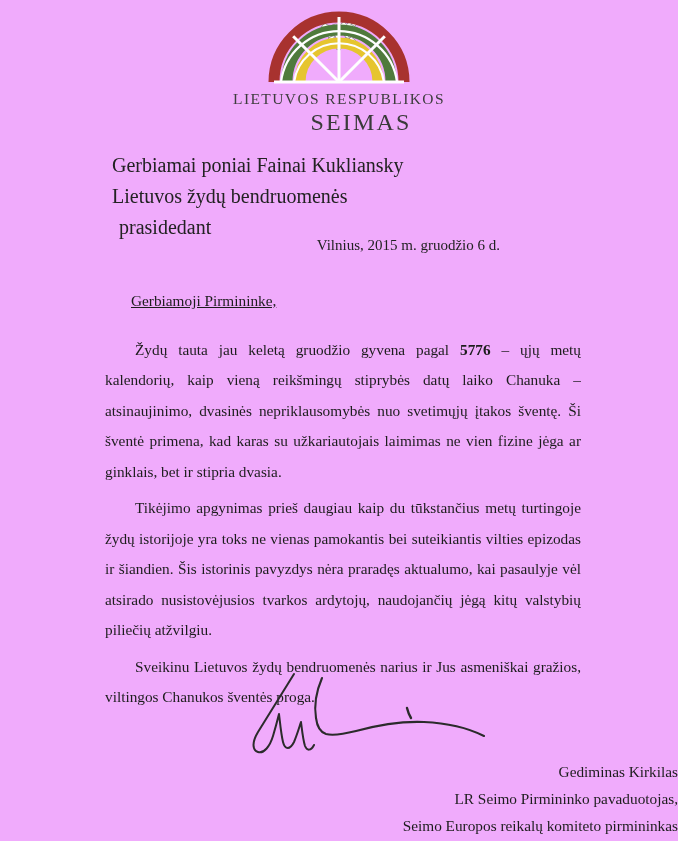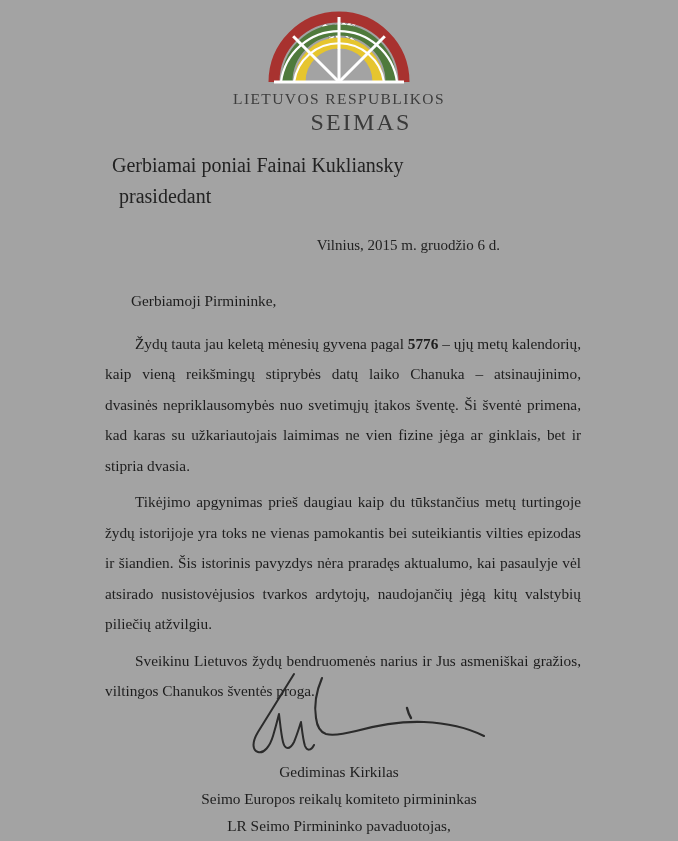--- a/index.html
+++ b/index.html
@@ -4,21 +4,21 @@
 <style>
   html, body {
     margin: 0;
     padding: 0;
     background: #ffffff;
   }
   .page {
     position: relative;
     width: 678px;
     height: 841px;
-    background: #a3a3a3;
+    background: #f0abfc;
     overflow: hidden;
     font-family: "Liberation Serif", "DejaVu Serif", serif;
     color: #1a1a1a;
   }
 
   
   .letterhead {
     position: absolute;
     left: 0;
     top: 4px;
@@ -78,21 +78,22 @@
     position: absolute;
     left: 105px;
     top: 286px;
     width: 476px;
     font-size: 15.3px;
     line-height: 30.5px;
     color: #1d1d1d;
   }
   .salutation {
     padding-left: 26px;
-    margin-bottom: 12px;
+    margin-bottom: 18px;
+    text-decoration: underline;
   }
   .para {
     text-align: justify;
     text-indent: 30px;
     margin: 0 0 6px 0;
   }
   .para.last { margin-bottom: 0; }
   .para b { font-weight: bold; }
 
   
@@ -102,21 +103,21 @@
     top: 672px;
     width: 300px;
     height: 95px;
     pointer-events: none;
   }
   .sign-block {
     position: absolute;
     left: 0;
     top: 758px;
     width: 678px;
-    text-align: center;
+    text-align: right;
     font-size: 15.3px;
     line-height: 27px;
     color: #1d1d1d;
   }
 </style>
 </head>
 <body>
 
 <div class="page">
 
@@ -159,47 +160,48 @@
         </g>
       </svg>
     </div>
 
     <div class="lh-line1">Lietuvos Respublikos</div>
     <div class="lh-line2">SEIMAS</div>
   </div>
 
   <div class="address">
     <div>Gerbiamai poniai Fainai Kukliansky</div>
+    <div>Lietuvos žydų bendruomenės</div>
     <div class="ln3">prasidedant</div>
   </div>
 
   <div class="dateline">Vilnius, 2015 m. gruodžio 6 d.</div>
 
   <div class="body-block">
 
     <div class="salutation">Gerbiamoji Pirmininke,</div>
 
 
-    <p class="para"><span>Žydų tauta  jau keletą mėnesių gyvena pagal </span><b>5776</b><span> – ųjų metų kalendorių, kaip vieną reikšmingų stiprybės datų laiko Chanuka – atsinaujinimo,  dvasinės nepriklausomybės nuo svetimųjų įtakos šventę. Ši šventė primena, kad karas su užkariautojais laimimas ne vien fizine jėga ar ginklais, bet ir stipria dvasia.</span></p>
+    <p class="para"><span>Žydų tauta  jau keletą gruodžio gyvena pagal </span><b>5776</b><span> – ųjų metų kalendorių, kaip vieną reikšmingų stiprybės datų laiko Chanuka – atsinaujinimo,  dvasinės nepriklausomybės nuo svetimųjų įtakos šventę. Ši šventė primena, kad karas su užkariautojais laimimas ne vien fizine jėga ar ginklais, bet ir stipria dvasia.</span></p>
 
     <p class="para"><span>Tikėjimo apgynimas prieš daugiau kaip du tūkstančius metų turtingoje žydų istorijoje yra toks ne vienas pamokantis bei suteikiantis vilties epizodas ir šiandien. Šis istorinis pavyzdys nėra praradęs aktualumo, kai pasaulyje vėl atsirado nusistovėjusios tvarkos ardytojų, naudojančių jėgą kitų valstybių piliečių atžvilgiu.</span></p>
 
     <p class="para last"><span>Sveikinu Lietuvos žydų bendruomenės narius ir Jus asmeniškai gražios, viltingos Chanukos šventės proga.</span></p>
   </div>
 
   <svg class="sig-ink" viewBox="0 0 300 95">
     <g fill="none" stroke="#2b2b2b" stroke-linecap="round" stroke-linejoin="round">
       <path d="M62 2 C52 18 36 44 26 60 C20 70 20 78 26 80 C32 82 38 74 41 64
                C44 54 46 46 47 42 C48 50 49 62 51 70 C53 78 58 78 62 70
                C65 63 67 56 69 50 C70 58 71 68 73 74 C75 79 79 79 82 73" stroke-width="2"></path>
       <path d="M90 6 C84 20 82 34 84 46 C85 54 88 60 94 62 C102 64 112 62 124 59
                C146 53 168 49 192 50 C216 51 238 57 252 64" stroke-width="2.1"></path>
       <path d="M175 36 C176 40 177 43 179 46" stroke-width="2.4"></path>
     </g>
   </svg>
 
   <div class="sign-block">
     <div>Gediminas Kirkilas</div>
+    <div>LR Seimo Pirmininko pavaduotojas,</div>
     <div>Seimo Europos reikalų komiteto pirmininkas</div>
-    <div>LR Seimo Pirmininko pavaduotojas,</div>
   </div>
 
 </div>
 
 </body></html>

